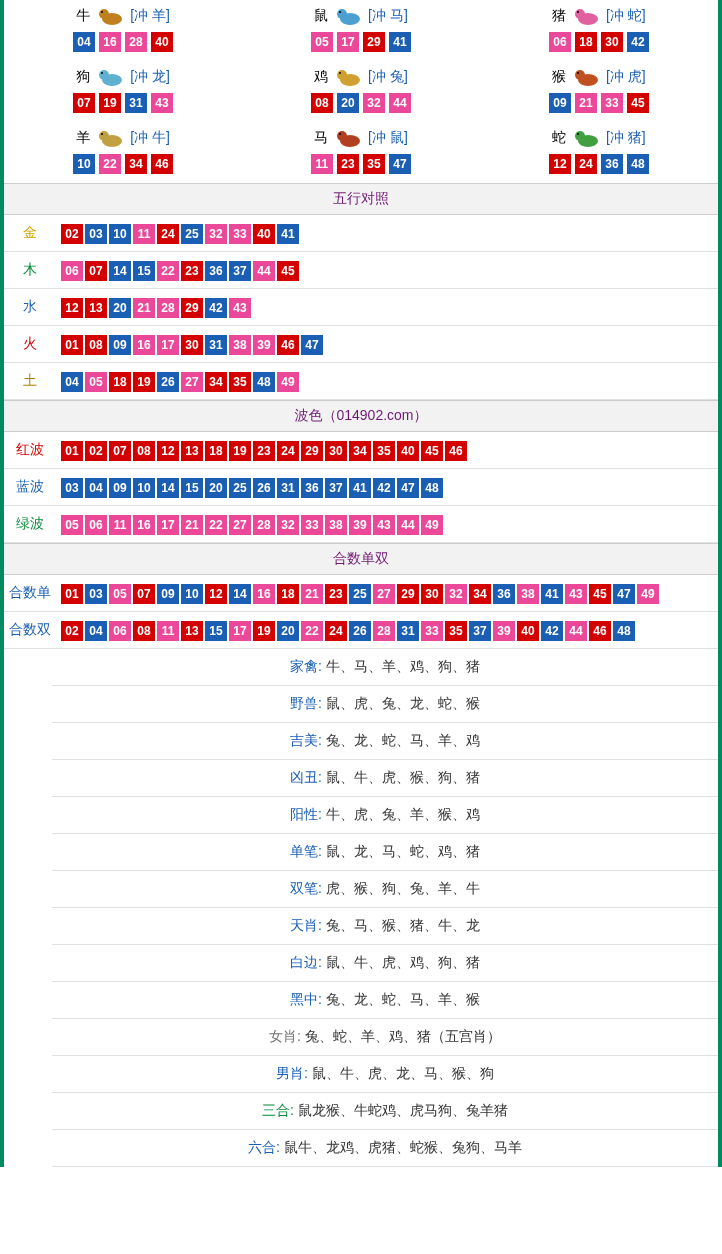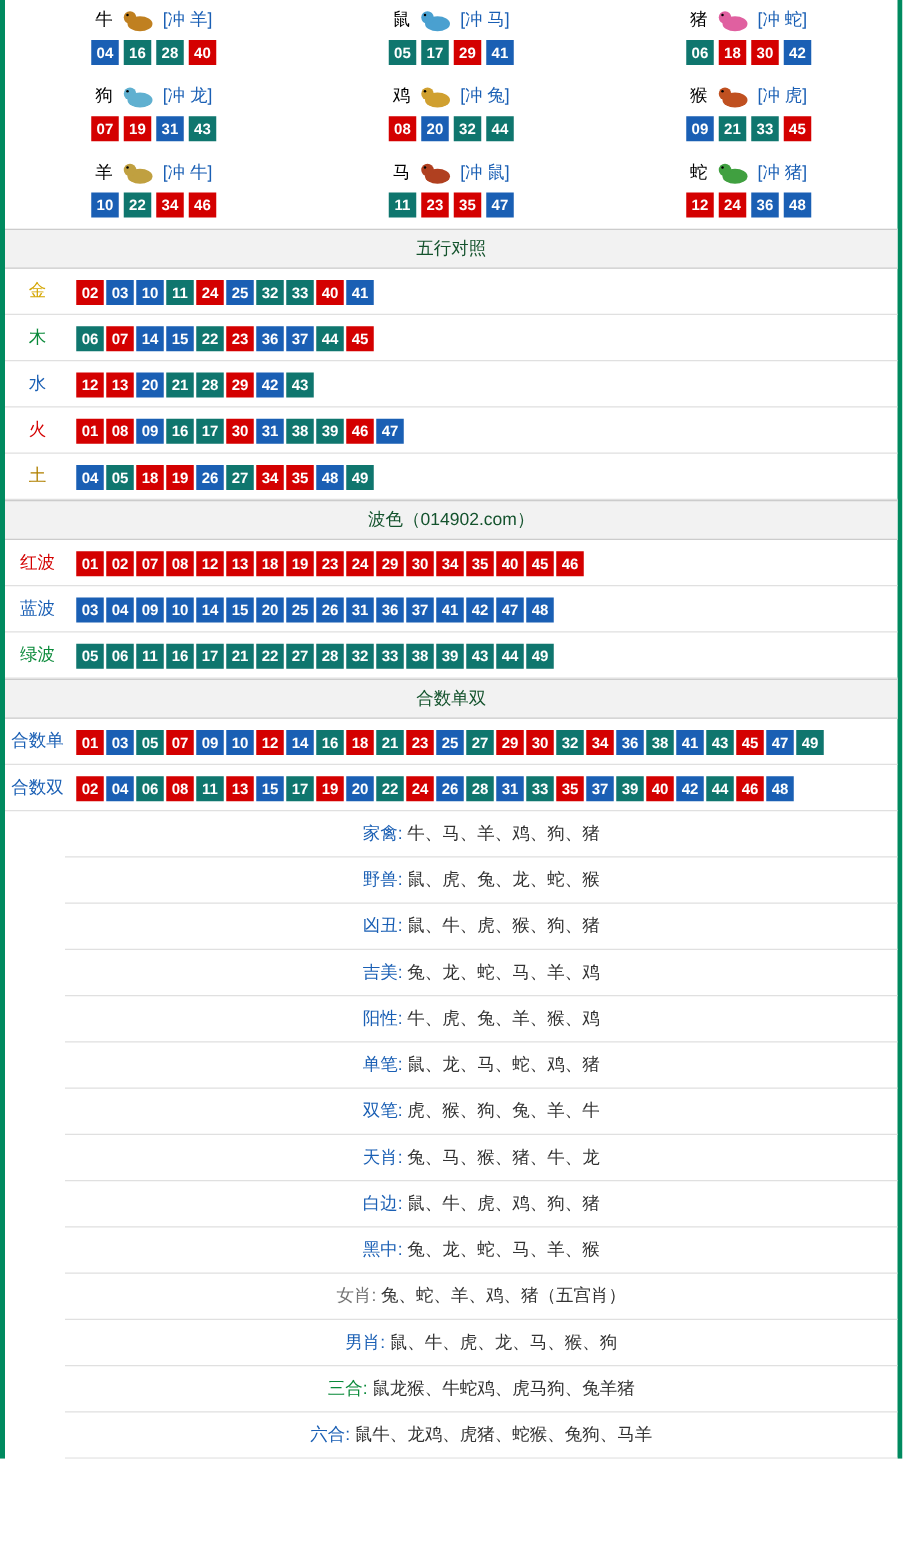--- a/index.html
+++ b/index.html
@@ -7,22 +7,22 @@
   .wrap { width: 722px; border-left: 4px solid #008a5f; border-right: 4px solid #008a5f; }
   .zodiac-grid { display: flex; flex-wrap: wrap; }
   .zodiac-cell { width: 33.33%; text-align: center; padding: 4px 0 8px; }
   .zodiac-top { display: flex; align-items: center; justify-content: center; gap: 2px; }
   .zodiac-name { font-weight: 500; }
   .zodiac-clash { color: #1a5fb4; }
   .nums { margin-top: 3px; display: flex; justify-content: center; gap: 2px; }
   .ball { display: inline-block; width: 22px; height: 20px; line-height: 20px; text-align: center; color: #fff; font-size: 12px; font-weight: bold; margin: 1px; }
   .red { background: #d40000; }
   .blue { background: #1a5fb4; }
-  .green { background: #0f766e; }
-  .section-header { background: #f2f2f2; text-align: center; padding: 6px 0; border-top: 1px solid #ccc; border-bottom: 1px solid #ccc; font-size: 14px; color: #14532d; }
+  .green { background: #ec4899; }
+  .section-header { background: #f2f2f2; text-align: center; padding: 6px 0; border-top: 1px solid #ccc; border-bottom: 1px solid #ccc; font-size: 14px; color: #701a75; }
   table { width: 100%; border-collapse: collapse; }
   td { border-bottom: 1px solid #e0e0e0; padding: 6px 4px; vertical-align: middle; }
   td.label { width: 52px; text-align: center; font-size: 14px; }
   .c-gold { color: #d4a500; }
   .c-wood { color: #0a8a3a; }
   .c-water { color: #1a5fb4; }
   .c-fire { color: #d40000; }
   .c-earth { color: #b08000; }
   .c-red { color: #d40000; }
   .c-blue { color: #1a5fb4; }
@@ -249,22 +249,22 @@
         <tr>
           <td class="label c-blue">合数双</td>
           <td class="nums-cell"><span class="ball red">02</span><span class="ball blue">04</span><span class="ball green">06</span><span class="ball red">08</span><span class="ball green">11</span><span class="ball red">13</span><span class="ball blue">15</span><span class="ball green">17</span><span class="ball red">19</span><span class="ball blue">20</span><span class="ball green">22</span><span class="ball red">24</span><span class="ball blue">26</span><span class="ball green">28</span><span class="ball blue">31</span><span class="ball green">33</span><span class="ball red">35</span><span class="ball blue">37</span><span class="ball green">39</span><span class="ball red">40</span><span class="ball blue">42</span><span class="ball green">44</span><span class="ball red">46</span><span class="ball blue">48</span></td>
         </tr>
       </tbody>
     </table>
 
   <div id="attrs-body">
       <div class="attr-row"><span class="attr-label">家禽:</span> <span>牛、马、羊、鸡、狗、猪</span></div>
       <div class="attr-row"><span class="attr-label">野兽:</span> <span>鼠、虎、兔、龙、蛇、猴</span></div>
+      <div class="attr-row"><span class="attr-label">吉美:</span> <span>兔、龙、蛇、马、羊、鸡</span></div>
       <div class="attr-row"><span class="attr-label">凶丑:</span> <span>鼠、牛、虎、猴、狗、猪</span></div>
-      <div class="attr-row"><span class="attr-label">吉美:</span> <span>兔、龙、蛇、马、羊、鸡</span></div>
       <div class="attr-row"><span class="attr-label">阳性:</span> <span>牛、虎、兔、羊、猴、鸡</span></div>
       <div class="attr-row"><span class="attr-label">单笔:</span> <span>鼠、龙、马、蛇、鸡、猪</span></div>
       <div class="attr-row"><span class="attr-label">双笔:</span> <span>虎、猴、狗、兔、羊、牛</span></div>
       <div class="attr-row"><span class="attr-label">天肖:</span> <span>兔、马、猴、猪、牛、龙</span></div>
       <div class="attr-row"><span class="attr-label">白边:</span> <span>鼠、牛、虎、鸡、狗、猪</span></div>
       <div class="attr-row"><span class="attr-label">黑中:</span> <span>兔、龙、蛇、马、羊、猴</span></div>
       <div class="attr-row"><span class="attr-label-red">女肖:</span> <span>兔、蛇、羊、鸡、猪（五宫肖）</span></div>
       <div class="attr-row"><span class="attr-label">男肖:</span> <span>鼠、牛、虎、龙、马、猴、狗</span></div>
       <div class="attr-row"><span class="attr-label-green">三合:</span> <span>鼠龙猴、牛蛇鸡、虎马狗、兔羊猪</span></div>
       <div class="attr-row"><span class="attr-label">六合:</span> <span>鼠牛、龙鸡、虎猪、蛇猴、兔狗、马羊</span></div>

